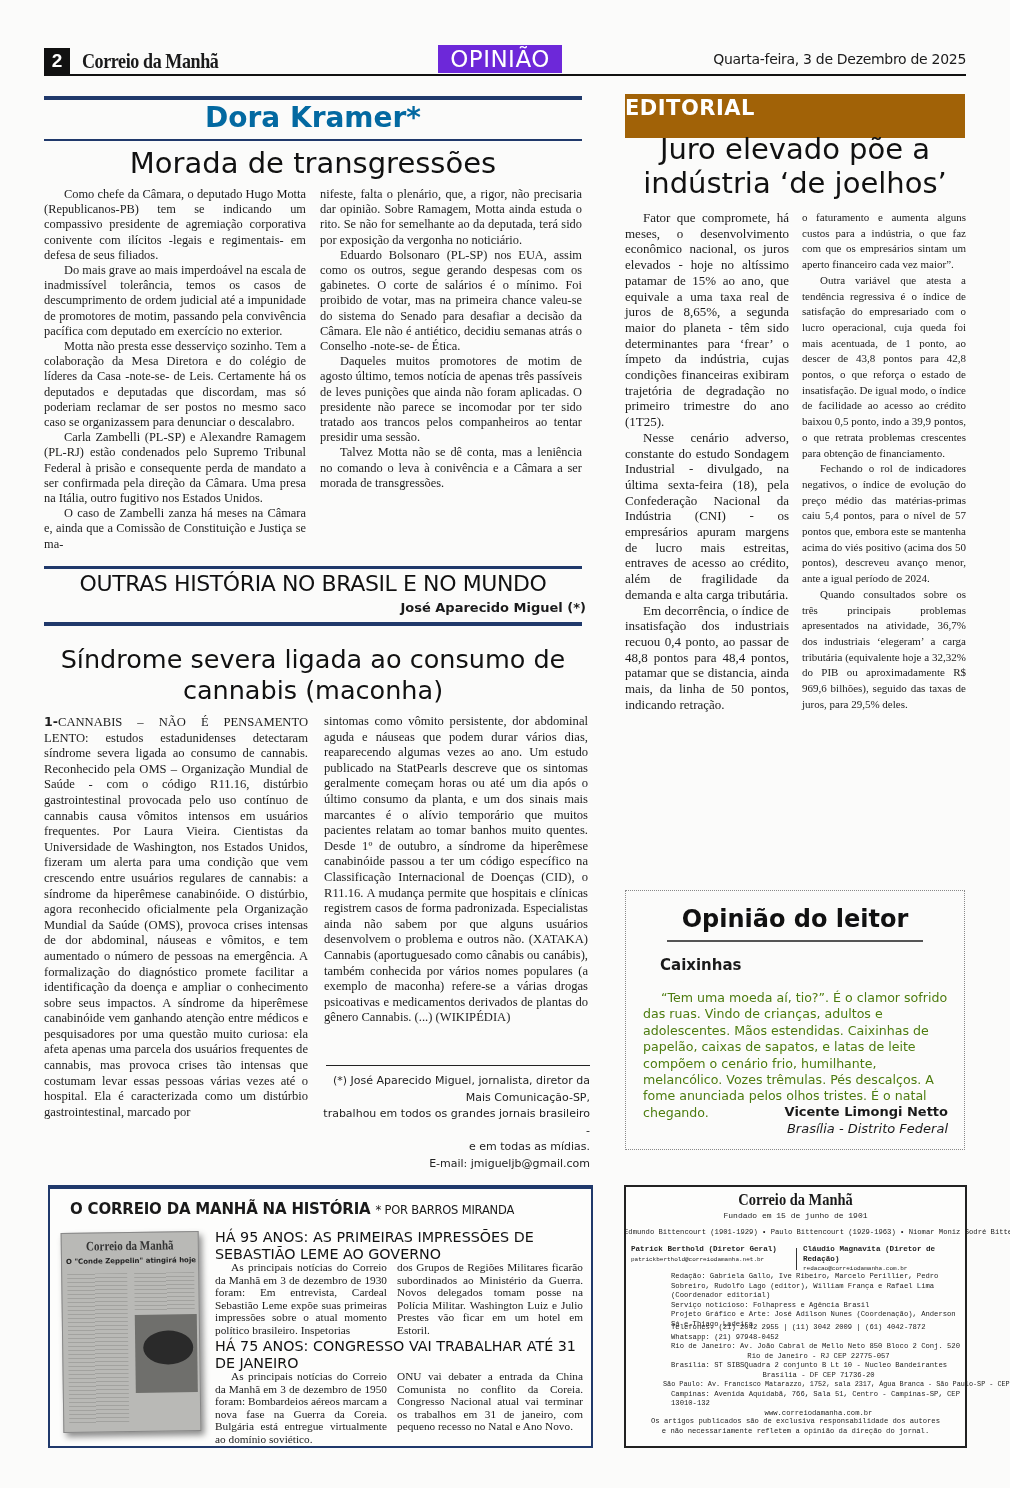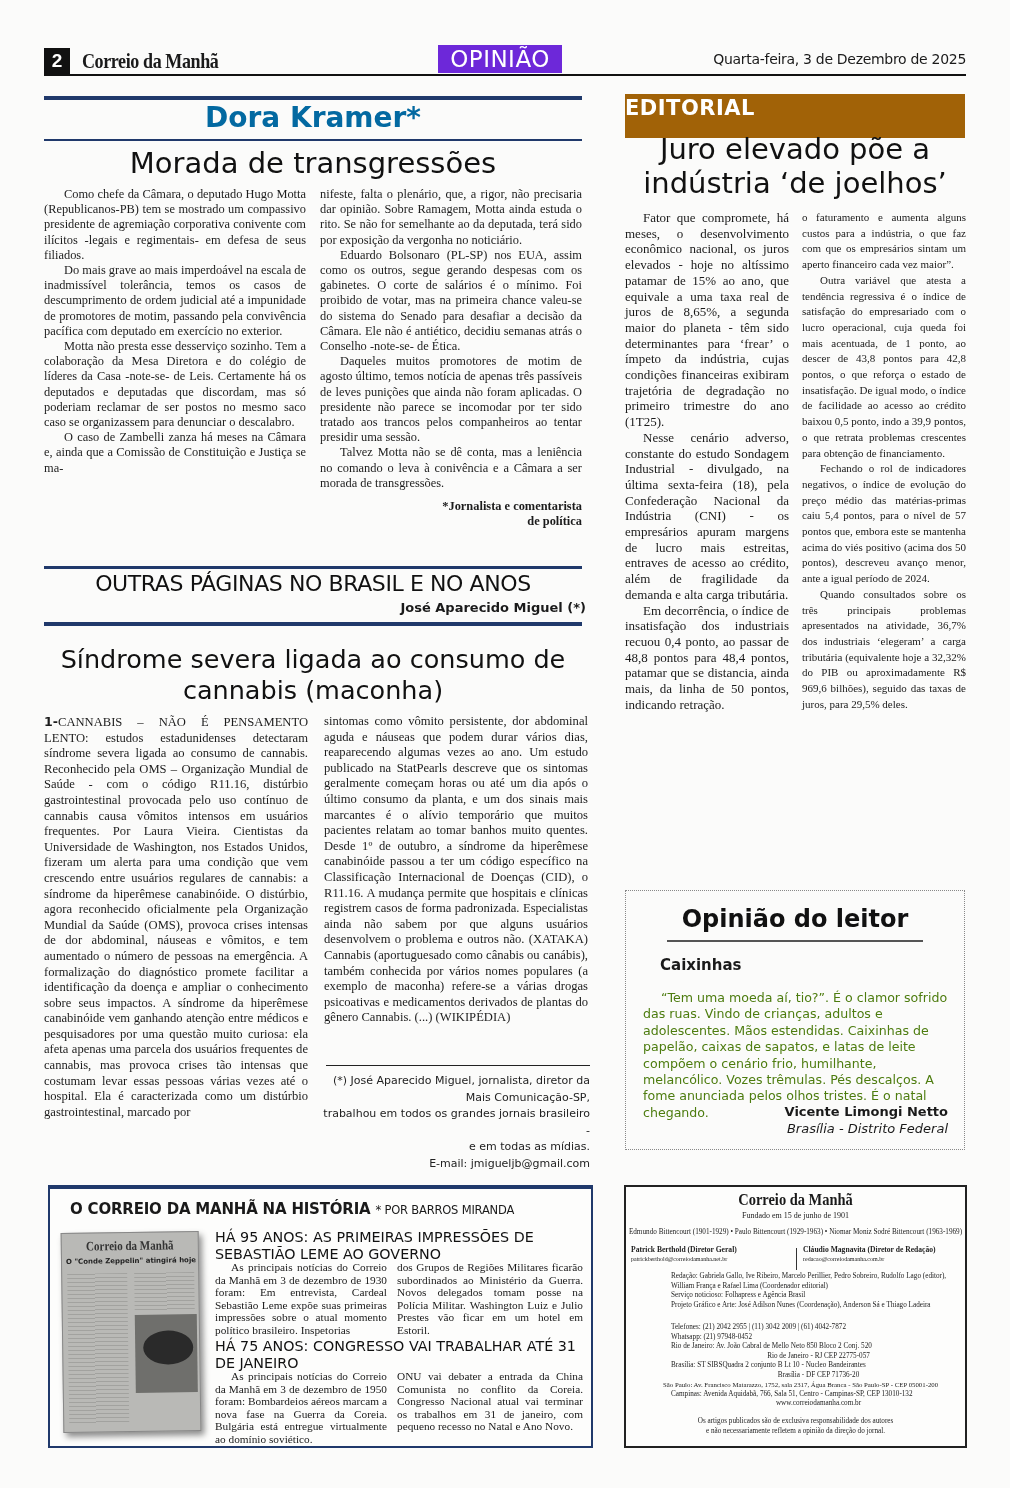--- a/index.html
+++ b/index.html
@@ -78,21 +78,21 @@
   .hist-body { font-size: 11.3px; line-height: 12.6px; text-align: justify; color: #1a1a1a; }
   .hist-body p { text-indent: 16px; }
   #hist1-col1 { left: 215px; top: 1261px; width: 172px; }
   #hist1-col2 { left: 397px; top: 1261px; width: 186px; }
   #hist2-col1 { left: 215px; top: 1370px; width: 172px; }
   #hist2-col2 { left: 397px; top: 1370px; width: 186px; }
   #hist1-col2 p, #hist2-col2 p { text-indent: 0; }
 
   
   #exp-box { left: 624px; top: 1185px; width: 343px; height: 263px; border: 2px solid #222; background: #fdfdfc; }
-  .exp { font-family: Liberation Serif, serif; font-size: 7.2px; line-height: 9.5px; color: #222; }
+  .exp { font-family: Liberation Mono, monospace; font-size: 7.2px; line-height: 9.5px; color: #222; }
   #exp-name { left: 624px; top: 1190px; width: 343px; text-align: center; font: bold 17px "Liberation Serif", serif; transform: scaleX(0.85); }
   #exp-founded { left: 624px; top: 1211px; width: 343px; text-align: center; font-size: 8px; }
   #exp-founders { left: 624px; top: 1228px; width: 343px; text-align: center; font-size: 7.2px; white-space: nowrap; }
   #exp-dir1 { left: 631px; top: 1245px; width: 160px; }
   #exp-dir2 { left: 803px; top: 1245px; width: 160px; }
   #exp-divider { left: 796px; top: 1248px; width: 1px; height: 22px; background: #333; }
   .exp .strong { font-weight: bold; font-size: 7.6px; }
   .exp .mail { font-size: 6px; }
   #exp-staff { left: 671px; top: 1272px; width: 290px; }
   #exp-contacts { left: 671px; top: 1323px; width: 295px; }
@@ -108,38 +108,35 @@
   <div id="section-tag">OPINIÃO</div>
   <div id="issue-date">Quarta-feira, 3 de Dezembro de 2025</div>
 </div>
 
 <div id="dk-rule-top" class="abs blue-rule"></div>
 <div id="dk-author" class="abs">Dora Kramer*</div>
 <div id="dk-rule-mid" class="abs blue-rule"></div>
 <div id="dk-title" class="abs">Morada de transgressões</div>
 
 <div id="dk-col1" class="abs body-col">
-  <p>Como chefe da Câmara, o deputado Hugo Motta (Republicanos-PB) tem se mostrado um compassivo presidente de agremiação corporativa conivente com ilícitos -legais e regimentais- em defesa de seus filiados.</p>
+  <p>Como chefe da Câmara, o deputado Hugo Motta (Republicanos-PB) tem se indicando um compassivo presidente de agremiação corporativa conivente com ilícitos -legais e regimentais- em defesa de seus filiados.</p>
   <p>Do mais grave ao mais imperdoável na escala de inadmissível tolerância, temos os casos de descumprimento de ordem judicial até a impunidade de promotores de motim, passando pela convivência pacífica com deputado em exercício no exterior.</p>
   <p>Motta não presta esse desserviço sozinho. Tem a colaboração da Mesa Diretora e do colégio de líderes da Casa -note-se- de Leis. Certamente há os deputados e deputadas que discordam, mas só poderiam reclamar de ser postos no mesmo saco caso se organizassem para denunciar o descalabro.</p>
+  <p>Carla Zambelli (PL-SP) e Alexandre Ramagem (PL-RJ) estão condenados pelo Supremo Tribunal Federal à prisão e consequente perda de mandato a ser confirmada pela direção da Câmara. Uma presa na Itália, outro fugitivo nos Estados Unidos.</p>
   <p>O caso de Zambelli zanza há meses na Câmara e, ainda que a Comissão de Constituição e Justiça se ma-</p>
 </div>
 <div id="dk-col2" class="abs body-col">
   <p style="text-indent:0">nifeste, falta o plenário, que, a rigor, não precisaria dar opinião. Sobre Ramagem, Motta ainda estuda o rito. Se não for semelhante ao da deputada, terá sido por exposição da vergonha no noticiário.</p>
   <p>Eduardo Bolsonaro (PL-SP) nos EUA, assim como os outros, segue gerando despesas com os gabinetes. O corte de salários é o mínimo. Foi proibido de votar, mas na primeira chance valeu-se do sistema do Senado para desafiar a decisão da Câmara. Ele não é antiético, decidiu semanas atrás o Conselho -note-se- de Ética.</p>
   <p>Daqueles muitos promotores de motim de agosto último, temos notícia de apenas três passíveis de leves punições que ainda não foram aplicadas. O presidente não parece se incomodar por ter sido tratado aos trancos pelos companheiros ao tentar presidir uma sessão.</p>
   <p>Talvez Motta não se dê conta, mas a leniência no comando o leva à conivência e a Câmara a ser morada de transgressões.</p>
-  <p id="dk-signature">
-    <span>*Jornalista e comentarista</span><br>
-    <span>de política</span>
-  </p>
 </div>
 
 <div id="op-rule-top" class="abs blue-rule"></div>
-<div id="op-section" class="abs">OUTRAS PÁGINAS NO BRASIL E NO ANOS</div>
+<div id="op-section" class="abs">OUTRAS HISTÓRIA NO BRASIL E NO MUNDO</div>
 <div id="op-byline" class="abs">José Aparecido Miguel (*)</div>
 <div id="op-rule-bottom" class="abs blue-rule"></div>
 <div id="op-title" class="abs">Síndrome severa ligada ao consumo de cannabis (maconha)</div>
 
 <div id="op-col1" class="abs body-col">
   <p><span class="lead-bold">1-</span><span>CANNABIS – NÃO É PENSAMENTO LENTO: estudos estadunidenses detectaram síndrome severa ligada ao consumo de cannabis. Reconhecido pela OMS – Organização Mundial de Saúde - com o código R11.16, distúrbio gastrointestinal provocada pelo uso contínuo de cannabis causa vômitos intensos em usuários frequentes. Por Laura Vieira. Cientistas da Universidade de Washington, nos Estados Unidos, fizeram um alerta para uma condição que vem crescendo entre usuários regulares de cannabis: a síndrome da hiperêmese canabinóide. O distúrbio, agora reconhecido oficialmente pela Organização Mundial da Saúde (OMS), provoca crises intensas de dor abdominal, náuseas e vômitos, e tem aumentado o número de pessoas na emergência. A formalização do diagnóstico promete facilitar a identificação da doença e ampliar o conhecimento sobre seus impactos. A síndrome da hiperêmese canabinóide vem ganhando atenção entre médicos e pesquisadores por uma questão muito curiosa: ela afeta apenas uma parcela dos usuários frequentes de cannabis, mas provoca crises tão intensas que costumam levar essas pessoas várias vezes até o hospital. Ela é caracterizada como um distúrbio gastrointestinal, marcado por</span></p>
 </div>
 <div id="op-col2" class="abs body-col">
   <p>sintomas como vômito persistente, dor abdominal aguda e náuseas que podem durar vários dias, reaparecendo algumas vezes ao ano. Um estudo publicado na StatPearls descreve que os sintomas geralmente começam horas ou até um dia após o último consumo da planta, e um dos sinais mais marcantes é o alívio temporário que muitos pacientes relatam ao tomar banhos muito quentes. Desde 1º de outubro, a síndrome da hiperêmese canabinóide passou a ter um código específico na Classificação Internacional de Doenças (CID), o R11.16. A mudança permite que hospitais e clínicas registrem casos de forma padronizada. Especialistas ainda não sabem por que alguns usuários desenvolvem o problema e outros não. (XATAKA) Cannabis (aportuguesado como cânabis ou canábis), também conhecida por vários nomes populares (a exemplo de maconha) refere-se a várias drogas psicoativas e medicamentos derivados de plantas do gênero Cannabis. (...) (WIKIPÉDIA)</p>
 </div>

